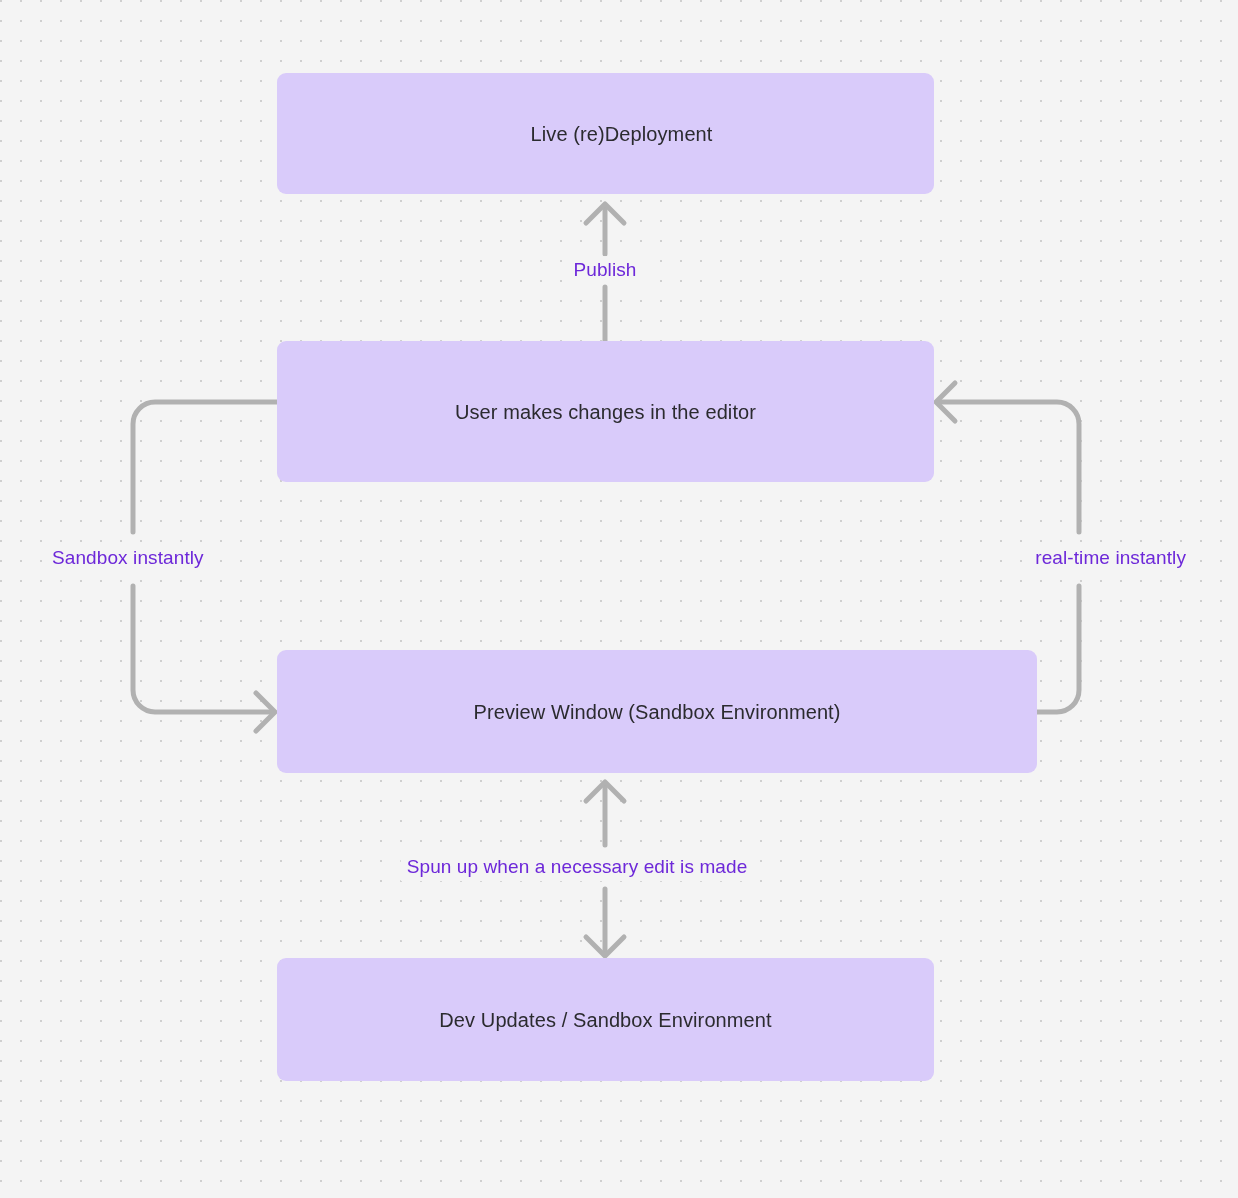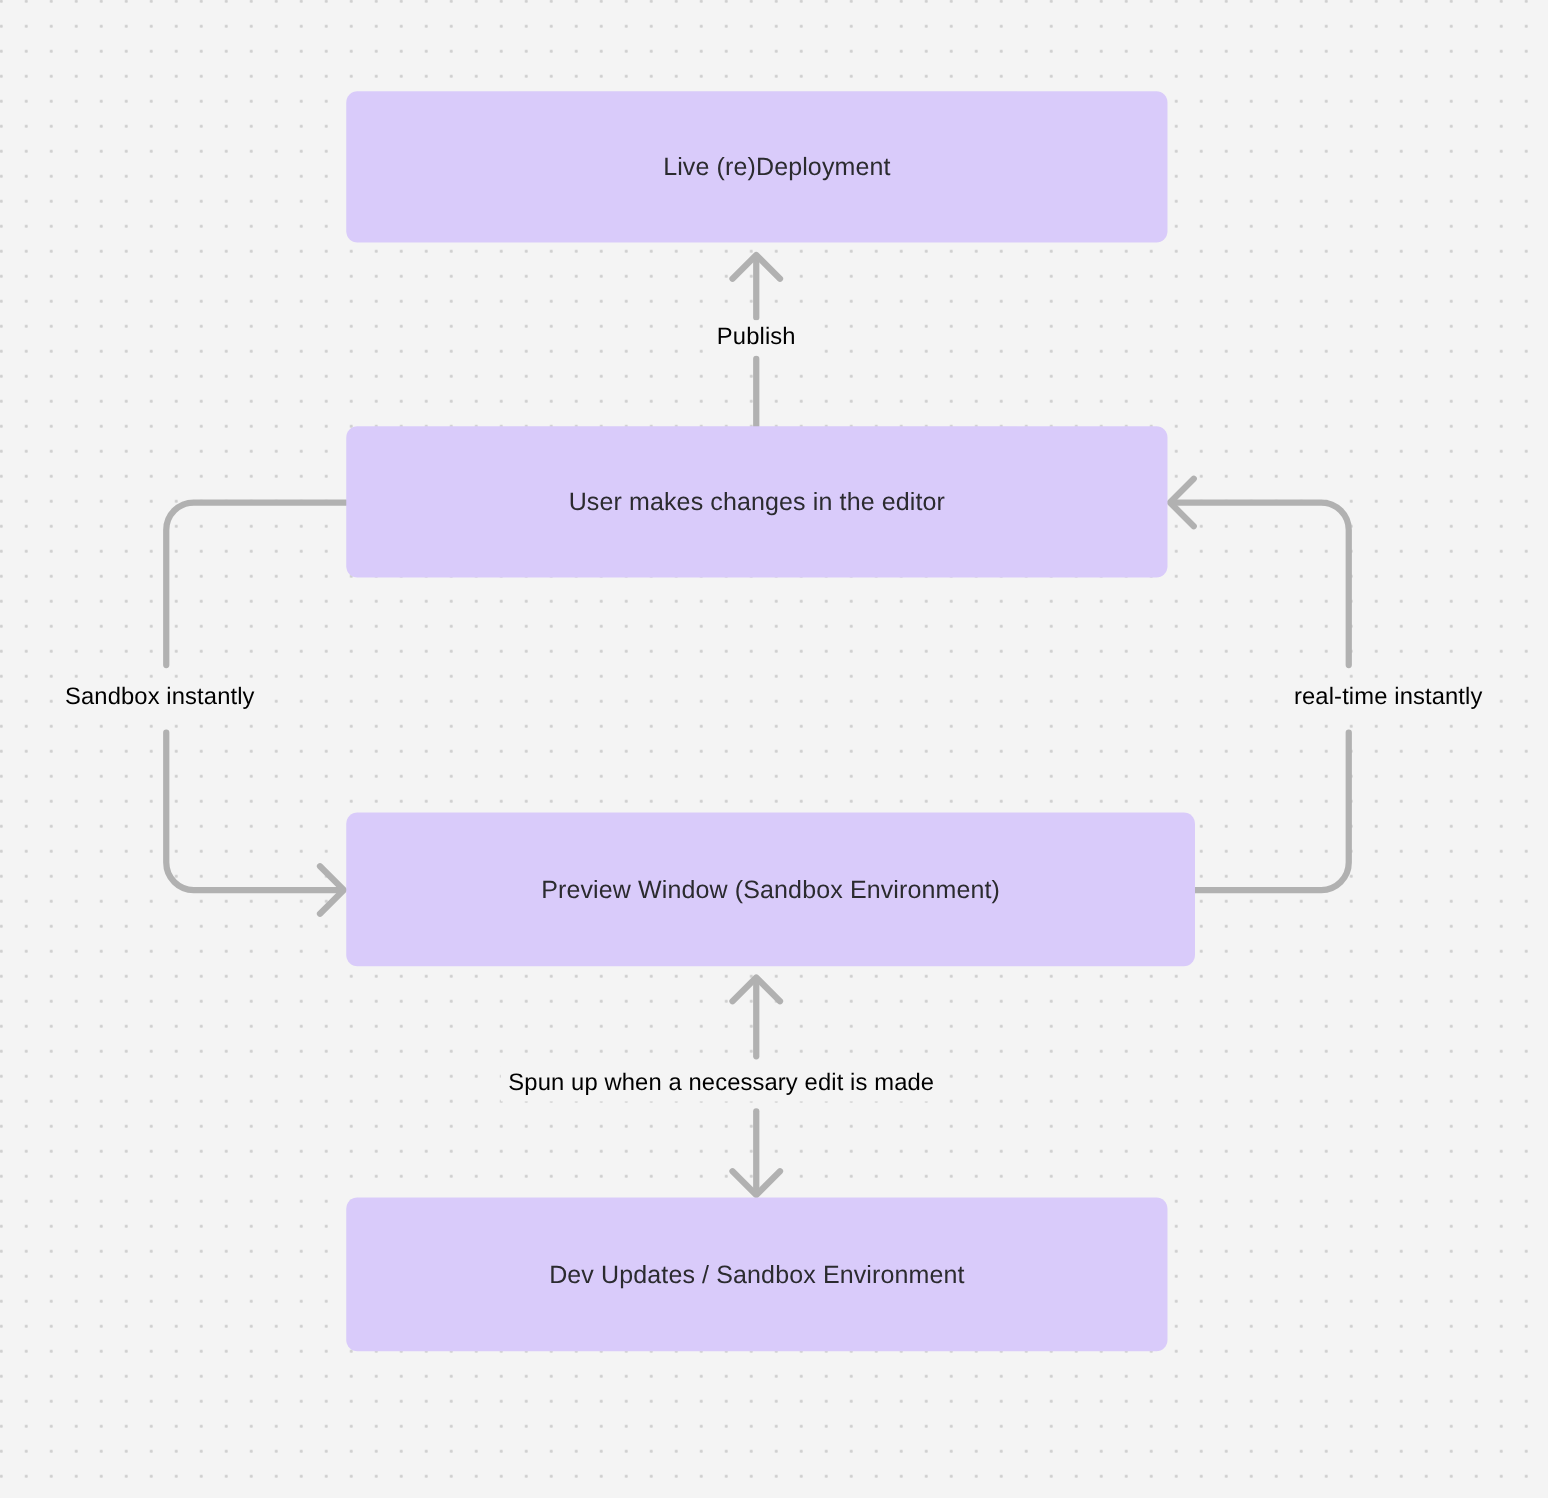--- a/index.html
+++ b/index.html
@@ -52,21 +52,21 @@
     line-height: 1.3;
     color: #2b2b2f;
     text-align: center;
     letter-spacing: 0.1px;
     white-space: nowrap;
   }
   .edge-label {
     position: absolute;
     font-size: 19px;
     line-height: 1.25;
-    color: #000000;
+    color: #6d28d9;
     letter-spacing: 0.1px;
     white-space: nowrap;
     background: #f4f4f4;
     padding: 2px 6px;
   }
   .el-center { transform: translate(-50%, -50%); }
   .el-left   { transform: translate(0, -50%); }
   .el-right  { transform: translate(-100%, -50%); }
 </style>
 </head>
@@ -99,25 +99,25 @@
       <path class="edge-path" d="M 586 801 L 605 782 L 624 801"></path>
       <path class="edge-path" d="M 605 889 L 605 955"></path>
       <path class="edge-path" d="M 586 937 L 605 956 L 624 937"></path>
     </g>
   </svg>
 
   <div class="node" style="left:277px; top:73px; width:657px; height:121px;padding-left:32px;">
     <span class="node-label">Live (re)Deployment</span>
   </div>
 
-  <div class="node" style="left:277px; top:341px; width:657px; height:121px;">
+  <div class="node" style="left:277px; top:341px; width:657px; height:141px;">
     <span class="node-label">User makes changes in the editor</span>
   </div>
 
-  <div class="node" style="left:277px; top:650px; width:679px; height:123px;">
+  <div class="node" style="left:277px; top:650px; width:760px; height:123px;">
     <span class="node-label">Preview Window (Sandbox Environment)</span>
   </div>
 
   <div class="node" style="left:277px; top:958px; width:657px; height:123px;">
     <span class="node-label">Dev Updates / Sandbox Environment</span>
   </div>
 
   <div class="edge-label el-center" style="left:605px; top:270px;">Publish</div>
 
   <div class="edge-label el-left" style="left:46px; top:558px;">Sandbox instantly</div>

